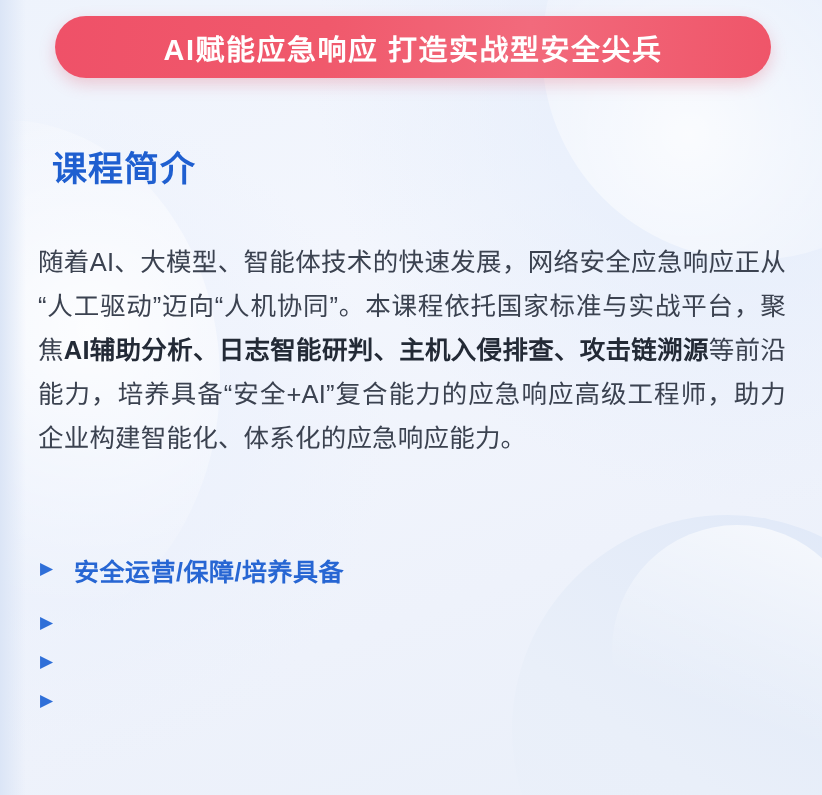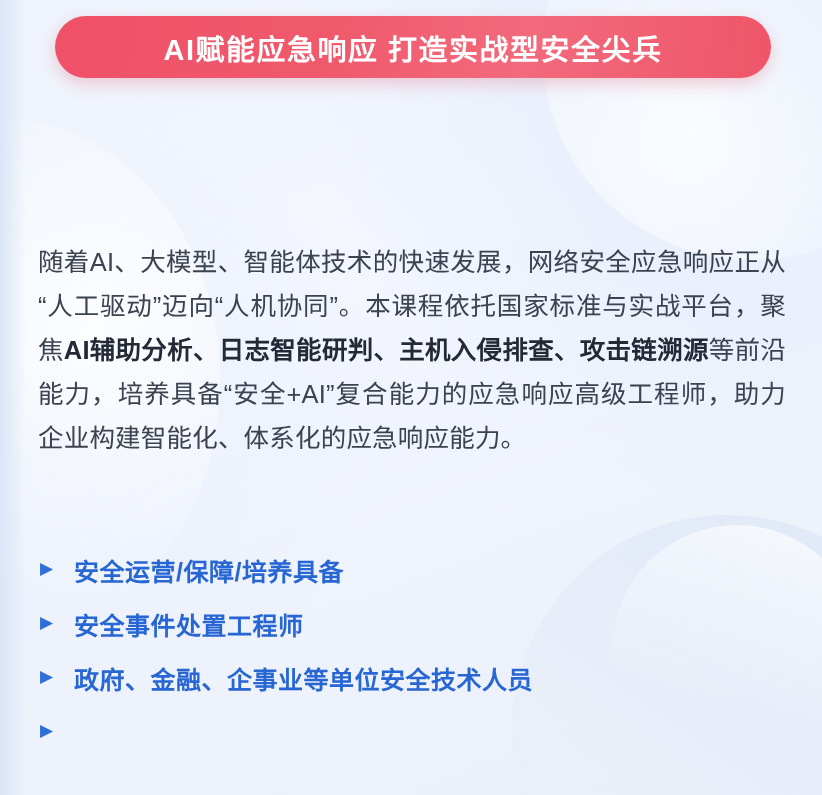--- a/index.html
+++ b/index.html
@@ -192,38 +192,37 @@
 
   <div class="banner-wrap">
     <div class="banner">
       <div class="banner-text">AI赋能应急响应 打造实战型安全尖兵</div>
     </div>
   </div>
 
   <div class="content">
 
     <div class="section-title" id="title-intro">
+      <span>课程简介</span>
       <span class="underline"></span>
     </div>
 
     <p class="intro-body" id="intro-body"><span>随着AI、大模型、智能体技术的快速发展，网络安全应急响应正从“人工驱动”迈向“人机协同”。本课程依托国家标准与实战平台，聚焦</span><b>AI辅助分析、日志智能研判、主机入侵排查、攻击链溯源</b><span>等前沿能力，培养具备“安全+AI”复合能力的应急响应高级工程师，助力企业构建智能化、体系化的应急响应能力。</span></p>
 
 
     <div class="bullets" id="audience-list">
         <div class="bullet-item">
           <span class="bullet-marker">▶</span>
           <span class="bullet-text">安全运营/保障/培养具备</span>
         </div>
         <div class="bullet-item">
           <span class="bullet-marker">▶</span>
-          <span class="bullet-text">安全事件处置工程师</span>
-        </div>
-        <div class="bullet-item">
-          <span class="bullet-marker">▶</span>
-          <span class="bullet-text">政府、金融、企事业等单位安全技术人员</span>
+        </div>
+        <div class="bullet-item">
+          <span class="bullet-marker">▶</span>
         </div>
         <div class="bullet-item">
           <span class="bullet-marker">▶</span>
         </div>
       </div>
 
   </div>
 </div>
 
 </body></html>

